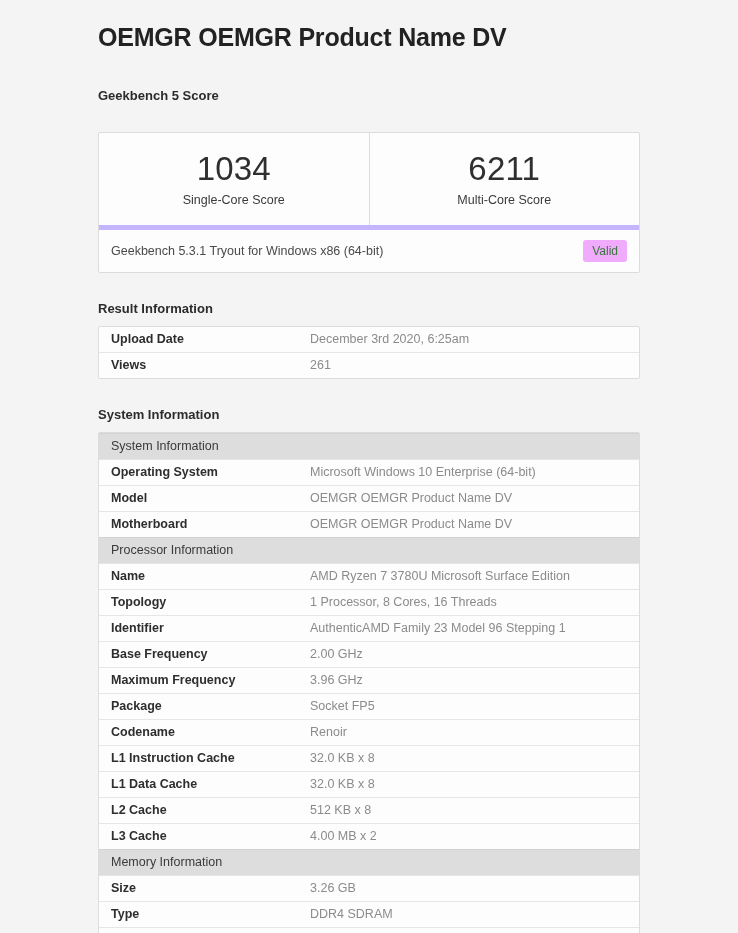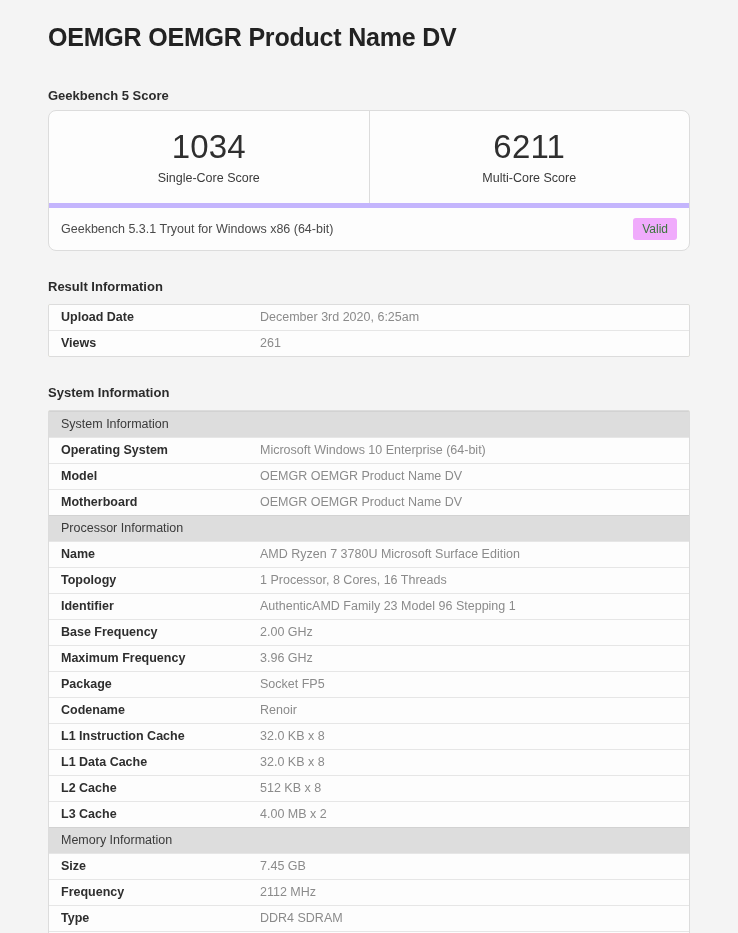--- a/index.html
+++ b/index.html
@@ -11,21 +11,21 @@
     height: 933px;
     background: #f4f4f4;
     font-family: "Liberation Sans", sans-serif;
     color: #333333;
     -webkit-font-smoothing: antialiased;
   }
   .page {
     width: 738px;
     height: 933px;
     box-sizing: border-box;
-    padding: 0 48px;
+    padding: 0 98px;
     position: relative;
     overflow: hidden;
   }
   .page-title {
     font-size: 25px;
     font-weight: bold;
     color: #222222;
     letter-spacing: -0.2px;
     margin: 0;
     padding-top: 20px;
@@ -37,24 +37,24 @@
     color: #2b2b2b;
     margin: 0;
     line-height: 16px;
   }
   .heading-score { padding-top: 34px; }
   .heading-result { padding-top: 28px; }
   .heading-system { padding-top: 28px; }
 
   
   .score-card {
-    margin-top: 6px;
+    margin-top: 28px;
     background: #fdfdfd;
     border: 1px solid #dcdcdc;
-    border-radius: 8px;
+    border-radius: 2px;
     overflow: hidden;
   }
   .score-row {
     display: flex;
   }
   .score-cell {
     flex: 1 1 0;
     text-align: center;
     padding: 17px 0 16px 0;
   }
@@ -245,25 +245,21 @@
     <div class="info-row">
       <div class="info-label">L3 Cache</div>
       <div class="info-value">4.00 MB x 2</div>
     </div>
 
     <div class="info-row group">
       <div class="info-label">Memory Information</div>
     </div>
     <div class="info-row">
       <div class="info-label">Size</div>
-      <div class="info-value">7.45 GB</div>
-    </div>
-    <div class="info-row">
-      <div class="info-label">Frequency</div>
-      <div class="info-value">2112 MHz</div>
+      <div class="info-value">3.26 GB</div>
     </div>
     <div class="info-row">
       <div class="info-label">Type</div>
       <div class="info-value">DDR4 SDRAM</div>
     </div>
     <div class="info-row">
       <div class="info-label">Channels</div>
       <div class="info-value">2</div>
     </div>
 

